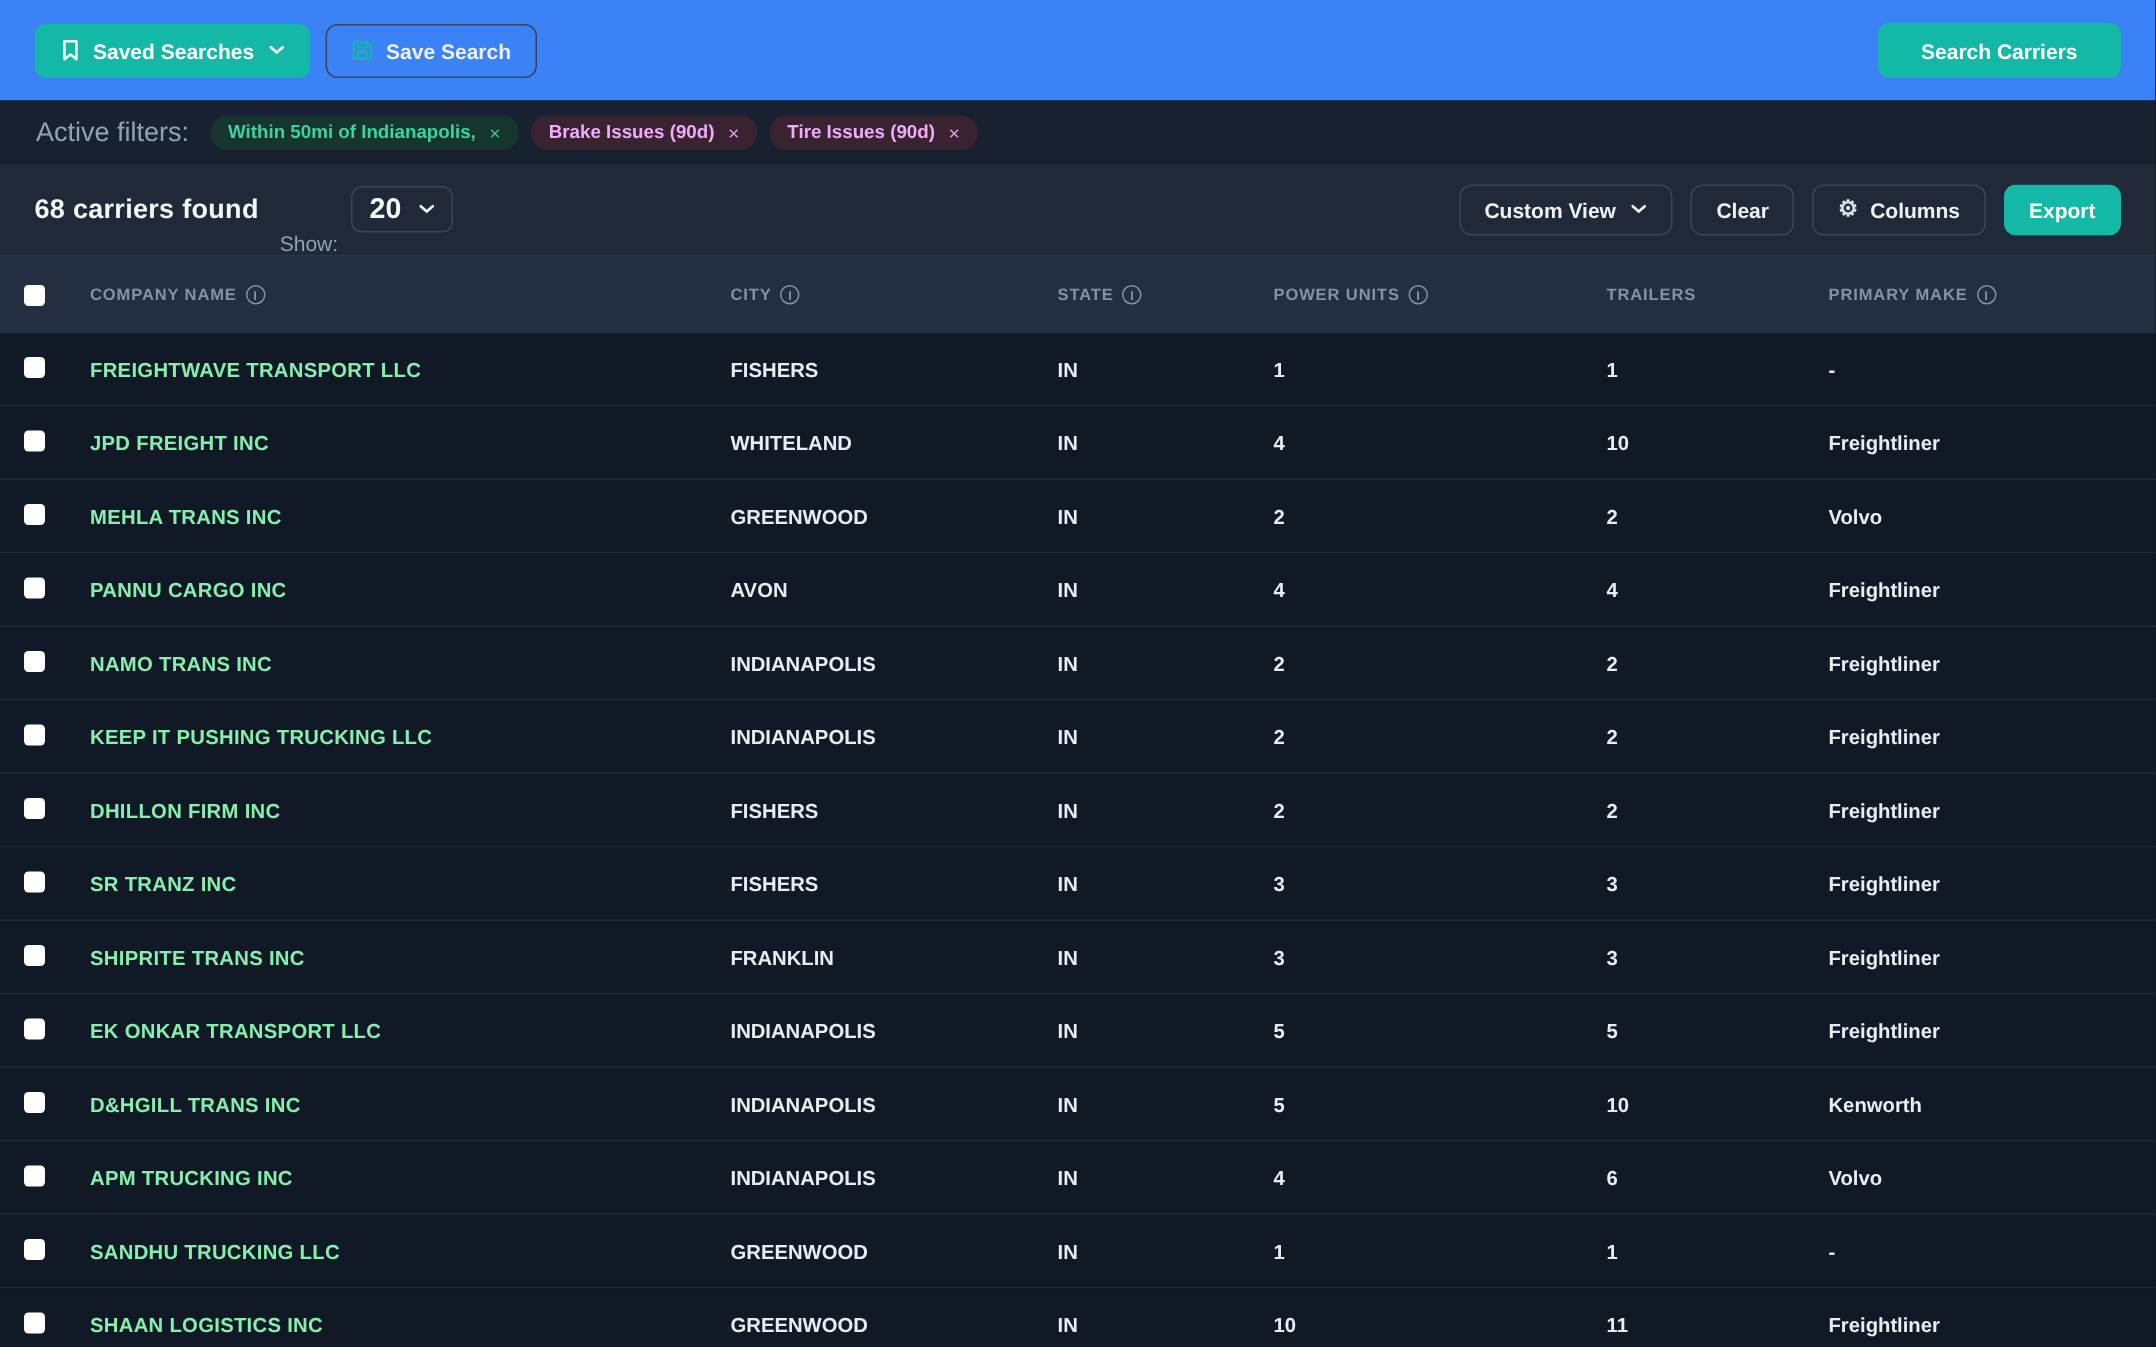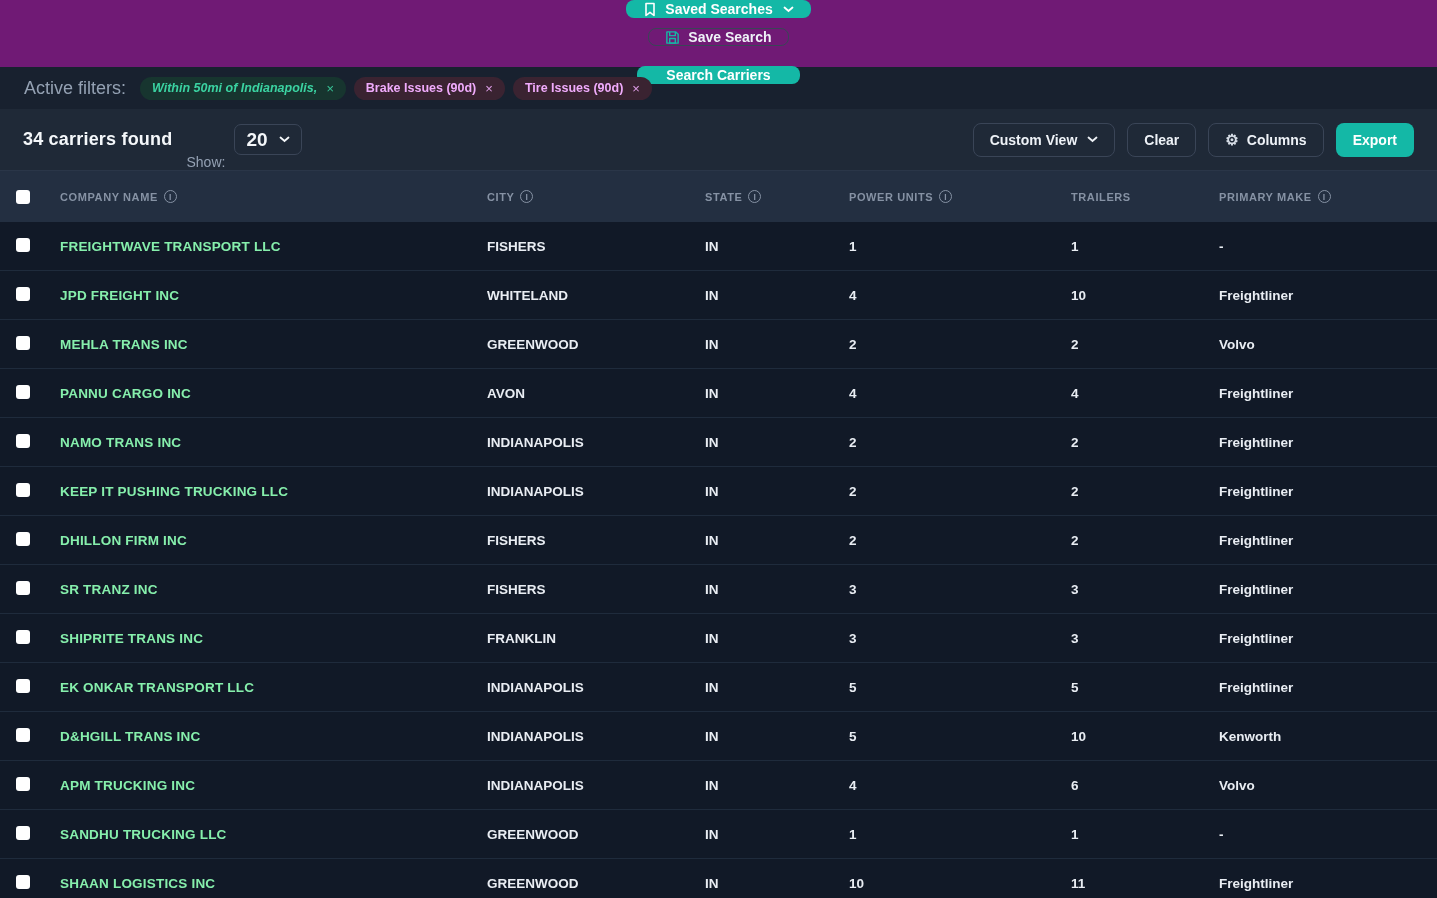--- a/index.html
+++ b/index.html
@@ -5,23 +5,23 @@
   * { margin: 0; padding: 0; box-sizing: border-box; }
   html, body {
     width: 1437px; height: 898px; overflow: hidden;
     background: #111927;
     font-family: "Liberation Sans", sans-serif;
     -webkit-font-smoothing: antialiased;
   }
 
   
   .top-bar {
-    height: 67px; background: #701a75;
+    height: 67px; background: #3b82f6;
     display: flex; align-items: center;
-    padding: 0 23px; gap: 10px; flex-direction: column;
+    padding: 0 23px; gap: 10px;
   }
   .btn {
     display: inline-flex; align-items: center; justify-content: center;
     gap: 8px; height: 36px; padding: 0 16px;
     border-radius: 8px; font-size: 14px; font-weight: 700;
     color: #ffffff; cursor: pointer; border: 1px solid transparent;
     white-space: nowrap; user-select: none;
   }
   .btn-teal { background: #14b8a6; }
   .btn-outline { background: transparent; border: 1px solid #3a4557; color: #eef2f7; }
@@ -34,21 +34,21 @@
     height: 42px; background: #18212f;
     display: flex; align-items: center;
     padding: 0 24px; gap: 8px;
   }
   .filter-label { font-size: 18px; color: #94a1b3; margin-right: 6px; }
   .pill {
     display: inline-flex; align-items: center; gap: 9px;
     height: 23px; padding: 0 12px; border-radius: 12px;
     font-size: 12.5px; font-weight: 700;
   }
-  .pill-teal { background: #17352f; color: #3bd3a2; font-style: italic; }
+  .pill-teal { background: #17352f; color: #3bd3a2; }
   .pill-red  { background: #3a2331; color: #f0abfc; }
   .pill-x { font-weight: 400; font-size: 13px; cursor: pointer; opacity: .9; line-height: 1; }
 
   
   .toolbar {
     height: 61px; background: #1f2937;
     display: flex; align-items: center;
     padding: 0 23px;
   }
   .results-count { font-size: 18px; font-weight: 700; color: #f4f7fa; letter-spacing: .2px; }
@@ -146,21 +146,21 @@
     <span class="pill-x">×</span>
   </span>
 
   <span class="pill pill-red">
     <span>Tire Issues (90d)</span>
     <span class="pill-x">×</span>
   </span>
 </div>
 
 <div class="toolbar">
-  <span class="results-count">34 carriers found</span>
+  <span class="results-count">68 carriers found</span>
   <span class="show-label">Show:</span>
   <span class="page-size">
     <span>20</span>
     <span class="chev">
       <svg width="11" height="7" viewBox="0 0 11 7" fill="none" stroke="#f4f7fa" stroke-width="1.8" stroke-linecap="round">
           <path d="M1.5 1.5l4 3.5 4-3.5"></path>
         </svg>
     </span>
   </span>
   <div class="spacer"></div>

